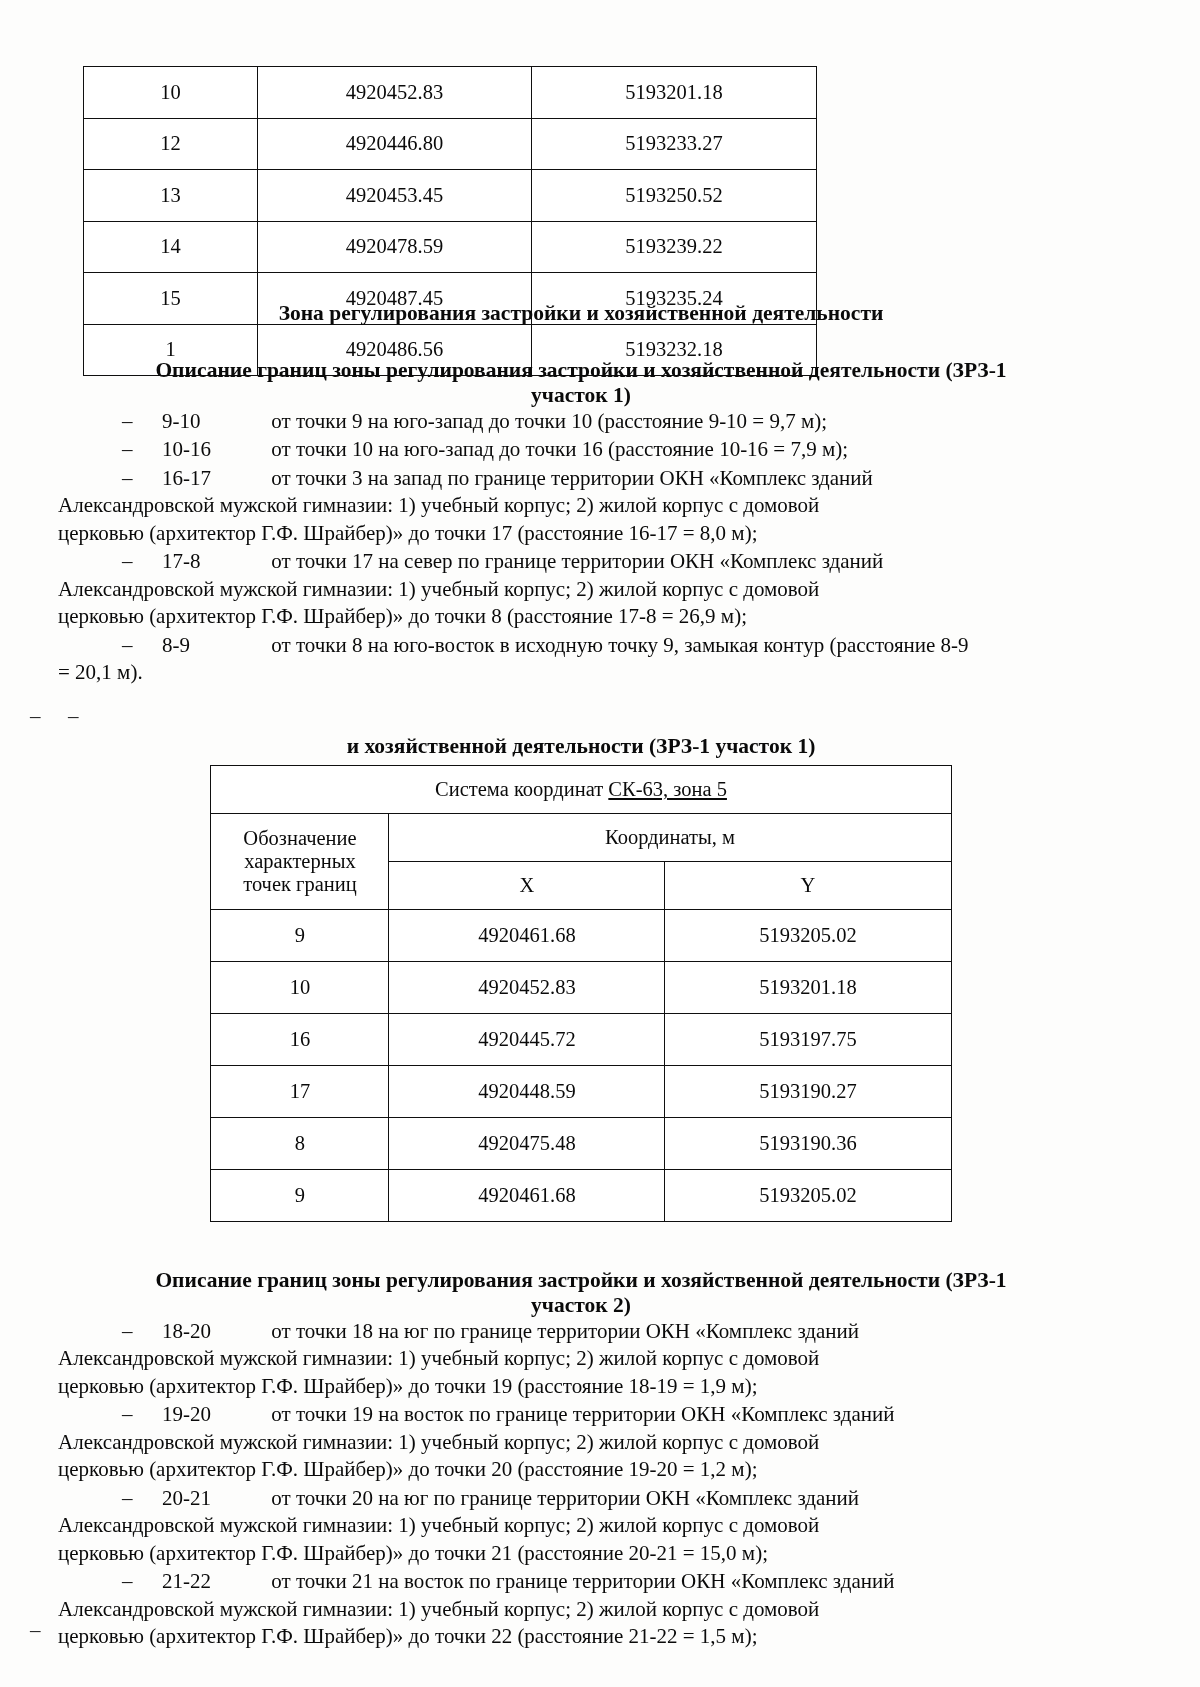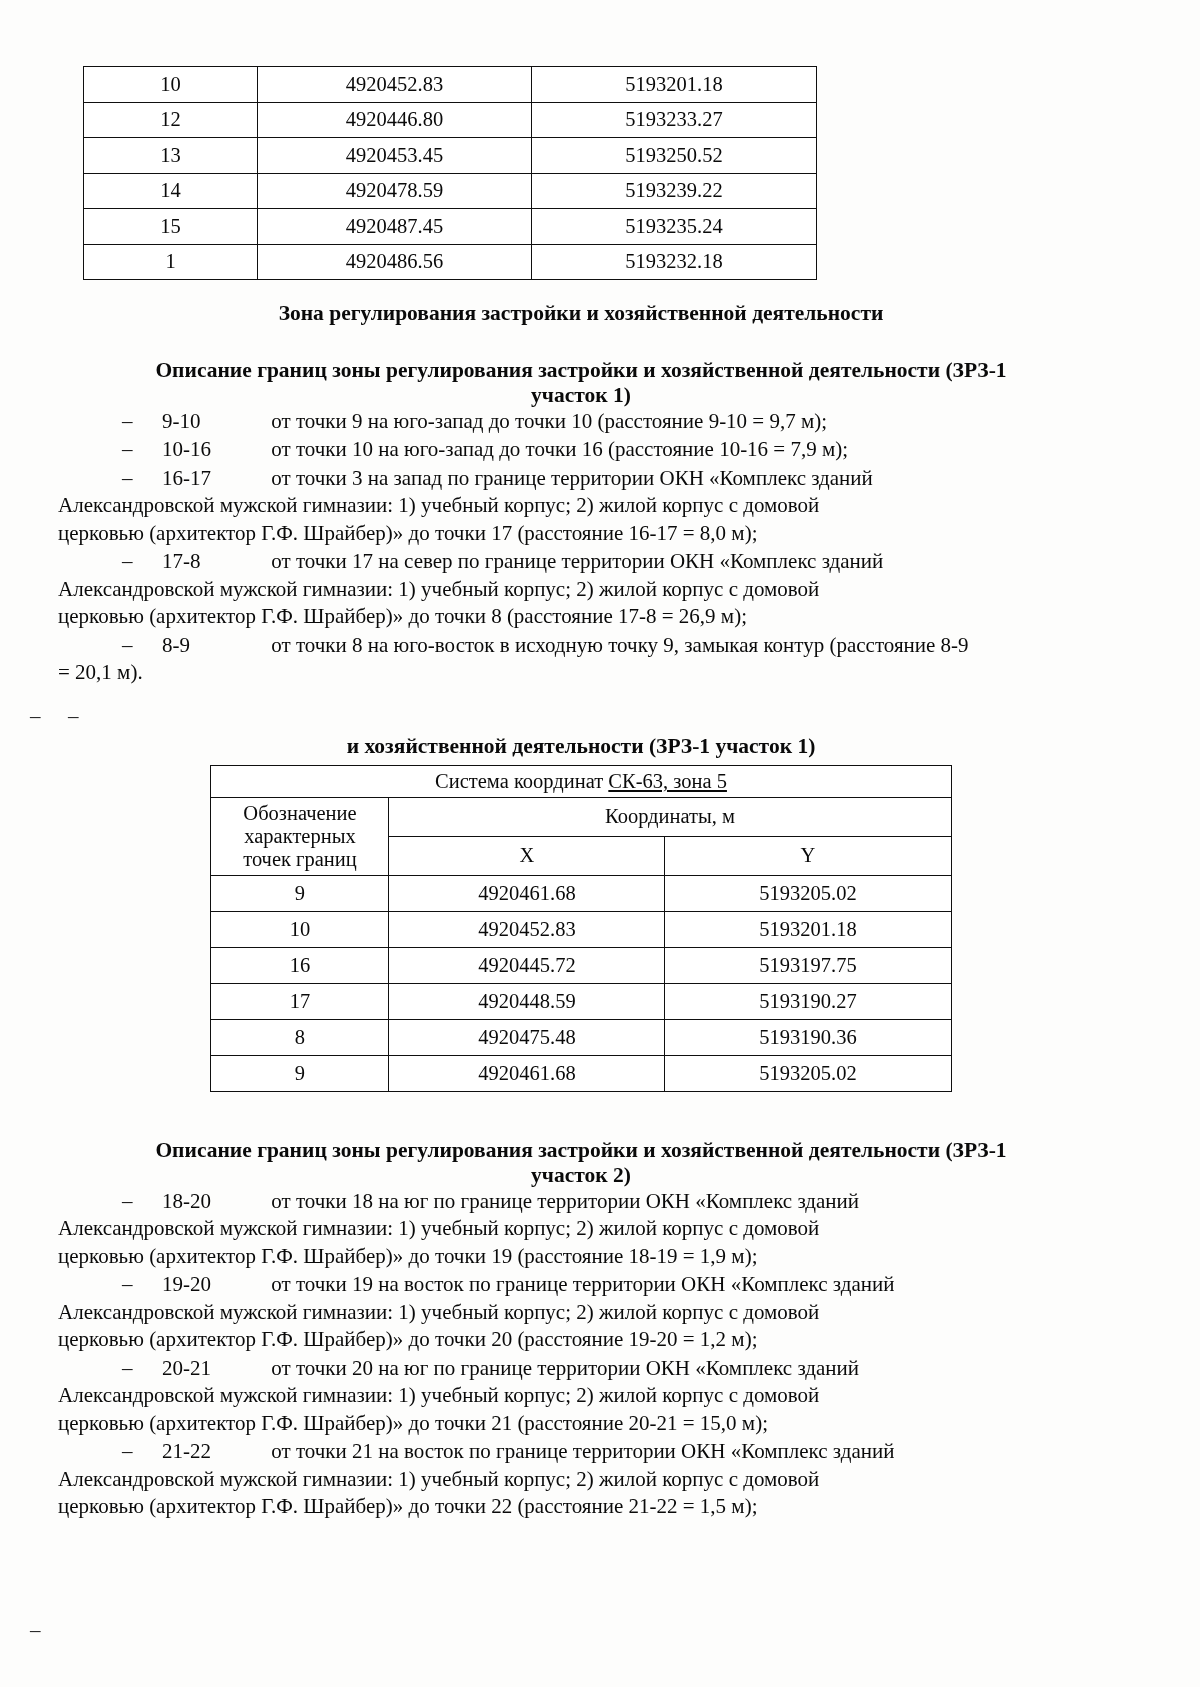--- a/index.html
+++ b/index.html
@@ -31,21 +31,21 @@
     table-layout: fixed;
     font-size: 20.5px;
     line-height: 1.12;
   }
   table.coords td,
   table.coords th {
     border: 1.6px solid #0f0f0f;
     text-align: center;
     vertical-align: middle;
     font-weight: normal;
-    padding: 4px 2px;
+    padding: 12px 2px;
     background: #fff;
   }
 
   
   .table-top {
     position: absolute;
     left: 83px;
     top: 66px;
     width: 733px;
   }

